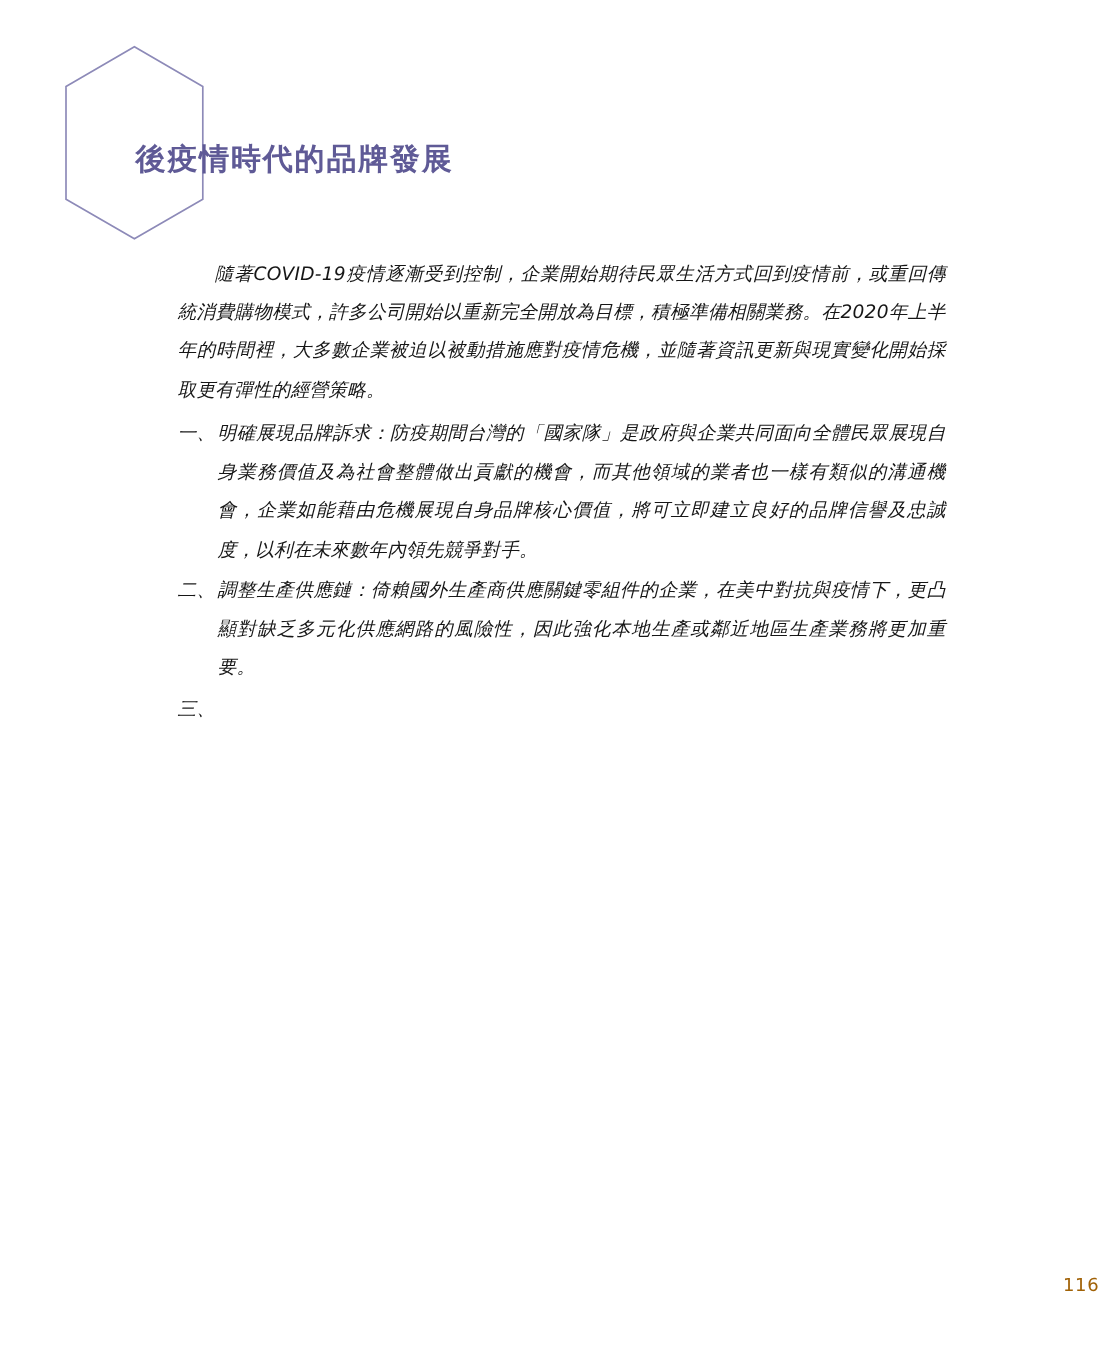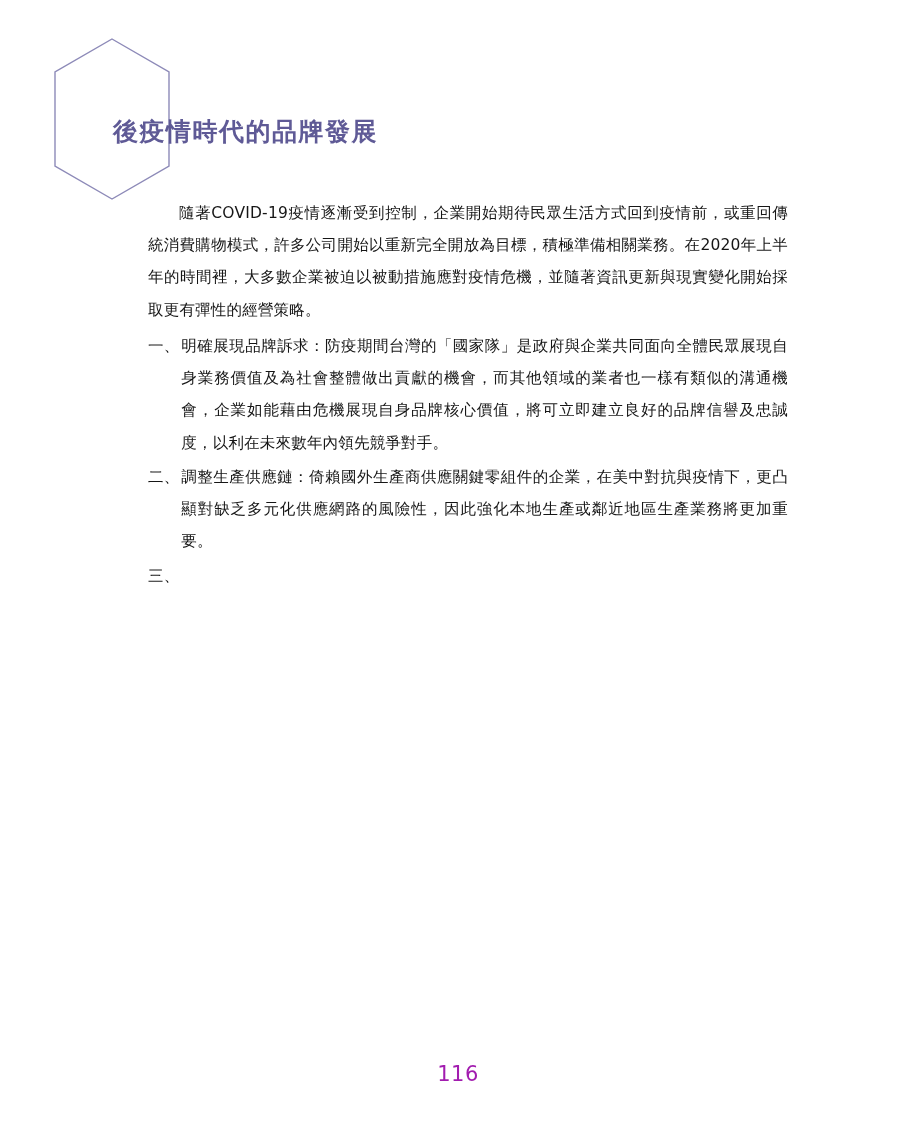--- a/index.html
+++ b/index.html
@@ -34,33 +34,34 @@
   }
 
   .title-block {
     position: absolute;
     left: 113px;
     top: 118px;
     width: 700px;
   }
   .doc-title {
     margin: 0;
-    font-family: Liberation Mono, monospace;
+    font-family: Liberation Serif, serif;
     font-weight: bold;
     font-size: 25px;
     letter-spacing: 1.5px;
     color: #5f5a96;
     line-height: 1.3;
   }
 
   .content {
     position: absolute;
     left: 148px;
-    top: 197px;
+    top: 212px;
     width: 640px;
+    font-style: italic;
   }
 
   p.para {
     margin: 0 0 3px 0;
     font-size: 15.5px;
     line-height: 2.08;
     letter-spacing: 0.2px;
     text-align: justify;
     text-justify: inter-ideograph;
     text-indent: 2em;
@@ -89,23 +90,23 @@
     top: 0;
     width: 2.15em;
     text-align: left;
   }
 
   .page-number {
     position: absolute;
     left: 0;
     right: 0;
     top: 1062px;
-    text-align: center;
-    font-size: 21px;
-    color: #a21caf;
+    text-align: right;
+    font-size: 15px;
+    color: #a16207;
     letter-spacing: 0.5px;
   }
 </style>
 </head>
 <body>
 
 <div class="page">
 
   <div class="hex-deco">
     <svg width="120" height="166" viewBox="0 0 120 166" xmlns="http://www.w3.org/2000/svg">

